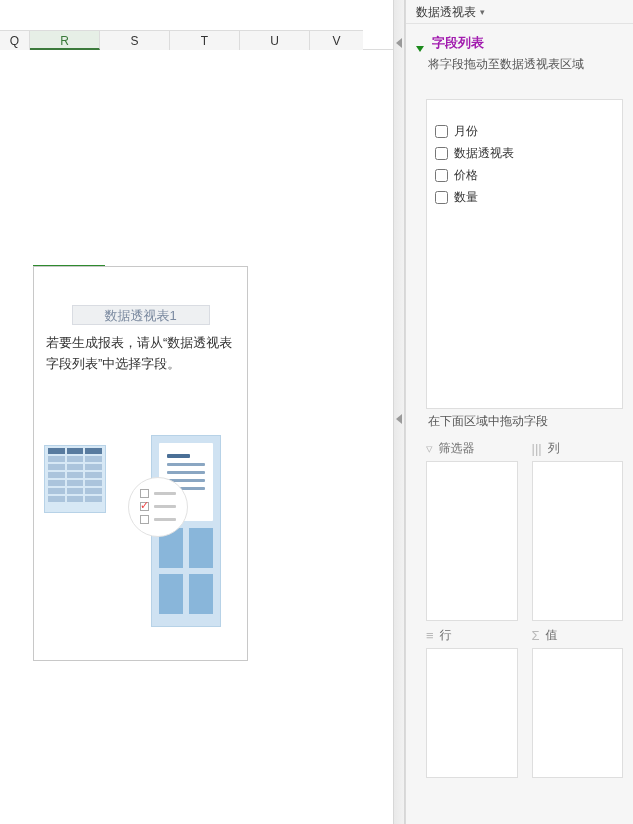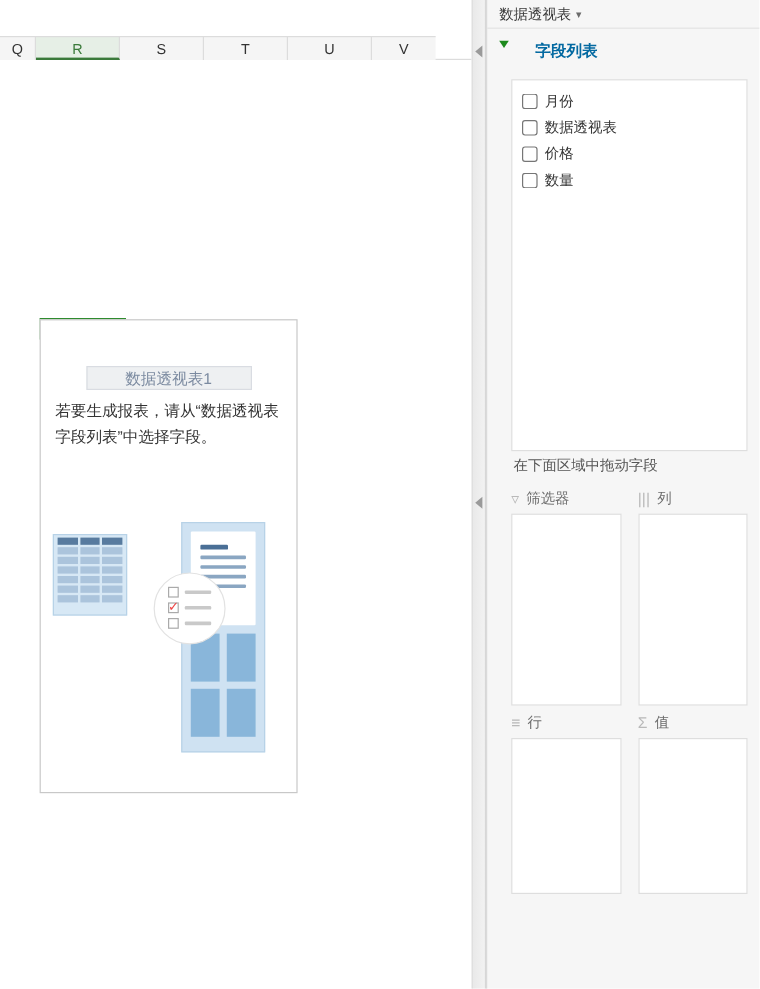--- a/index.html
+++ b/index.html
@@ -81,27 +81,27 @@
   .splitter .tri.t2 { top: 414px; }
 
   
   .panel { flex: 1; background: #f6f6f6; border-left: 1px solid #dadada; display: flex; flex-direction: column; }
   .panel-title {
     height: 24px; line-height: 24px; padding: 0 10px; font-size: 12px; color: #3a3a3a;
     border-bottom: 1px solid #e3e3e3; display: flex; align-items: center; gap: 4px;
   }
   .panel-title .dd { color: #6b6b6b; font-size: 9px; }
   .section-h {
-    display: flex; align-items: flex-start; gap: 22px; padding: 10px 10px 4px; color: #0369a1; font-weight: 600; font-size: 13px;
+    display: flex; align-items: flex-end; gap: 8px; padding: 10px 10px 4px; color: #a21caf; font-weight: 600; font-size: 13px;
   }
   .section-h .caret { width: 0; height: 0; border-left: 4px solid transparent; border-right: 4px solid transparent; border-top: 6px solid #1c8a1c; }
   .section-sub { padding: 0 12px 6px 22px; color: #555; font-size: 12px; }
 
   .field-box {
-    margin: 10px 10px 4px 20px; background: #fff; border: 1px solid #dedede; height: 310px; padding: 6px 8px; overflow: auto;
+    margin: 20px 10px 4px 20px; background: #fff; border: 1px solid #dedede; height: 310px; padding: 20px 8px; overflow: auto;
   }
   .field-item { display: flex; align-items: center; gap: 6px; height: 22px; }
   .field-item input[type=checkbox] { width: 13px; height: 13px; }
   .field-item label { color: #333; }
 
   .area-grid {
     display: grid; grid-template-columns: 1fr 1fr; grid-template-rows: auto auto auto auto;
     gap: 6px 14px; padding: 4px 10px 10px 20px; align-content: start;
   }
   .area-col { display: flex; flex-direction: column; gap: 4px; }
@@ -211,20 +211,21 @@
   <div class="panel">
     <div class="panel-title">
       <span>数据透视表</span>
       <span class="dd">▾</span>
     </div>
 
     <div class="section-h">
       <span class="caret"></span>
       <span>字段列表</span>
     </div>
+    <div class="section-sub">将字段拖动至数据透视表区域</div>
     <div class="field-box">
       <div class="field-item">
         <input type="checkbox" style="">
         <label>月份</label>
       </div>
       <div class="field-item">
         <input type="checkbox" style="">
         <label>数据透视表</label>
       </div>
       <div class="field-item">

